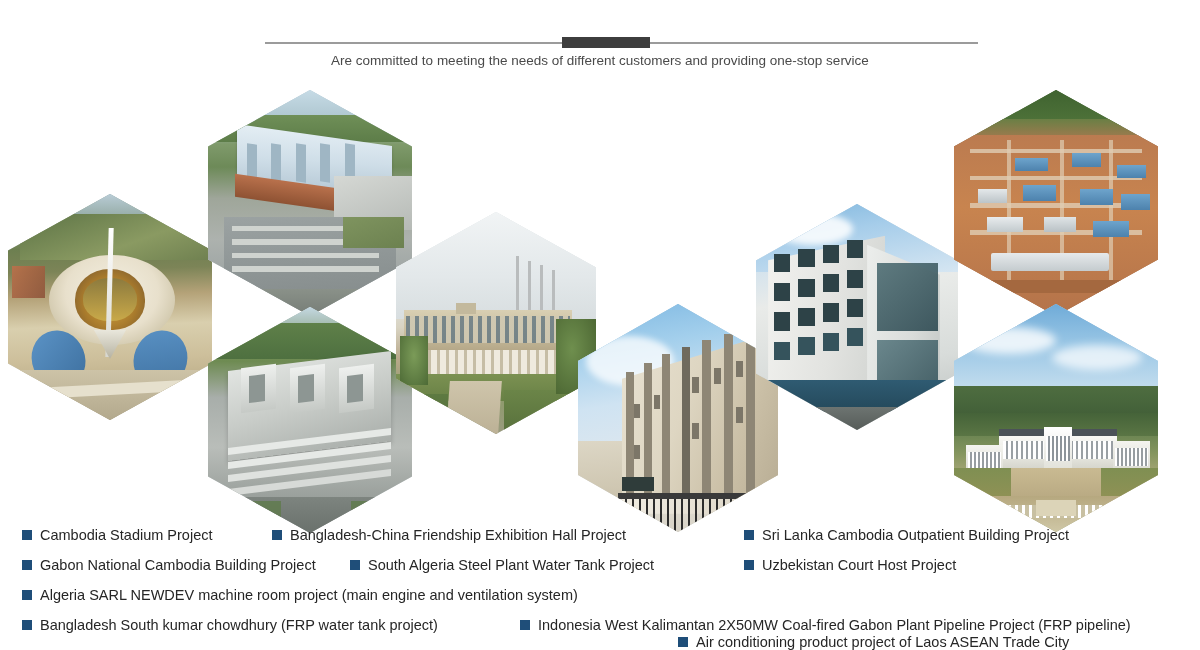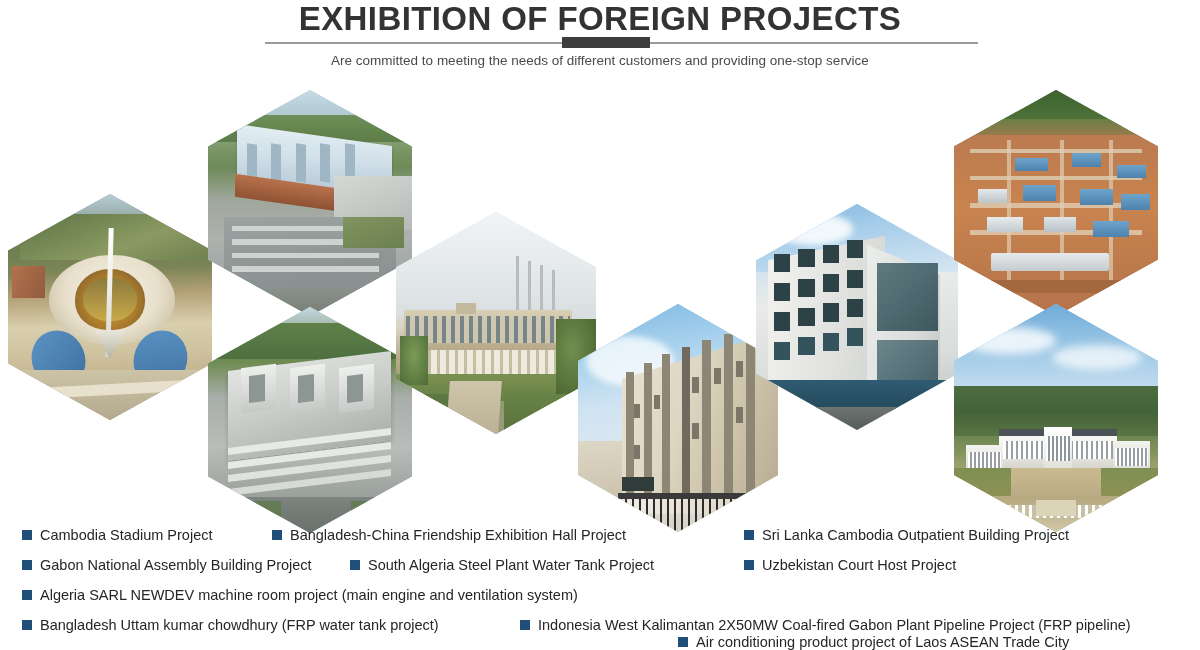--- a/index.html
+++ b/index.html
@@ -118,21 +118,20 @@
   .cap-text {
     font-size: 14.5px;
     color: #262626;
     line-height: 18px;
   }
 </style>
 </head>
 <body>
 
 <div id="header">
-  <div id="page-title">EXHIBITION OF FOREIGN PROJECTS</div>
   <div id="title-divider"></div>
   <div id="title-divider-center"></div>
   <div id="page-subtitle">Are committed to meeting the needs of different customers and providing one-stop service</div>
 </div>
 
 <div id="collage">
 
   <div class="hex" style="left:8px; top:112px; width:204px; height:226px;">
     <div class="art" style="background:linear-gradient(178deg,#8fa9b4 0%,#93a57c 11%,#6d7f50 24%,#7c8457 34%,#b4a278 45%,#d9cfae 58%,#cdbf9b 72%,#b9ab86 86%,#a39573 100%);">
       <div class="blk" style="left:0;top:0;width:100%;height:9%;background:linear-gradient(180deg,#b9ccd6,#9ab0ac);"></div>
@@ -343,21 +342,21 @@
     </div>
     <div class="cap-item" style="left:744px;">
       <span class="cap-bullet"></span>
       <span class="cap-text">Sri Lanka Cambodia Outpatient Building Project</span>
     </div>
   </div>
 
   <div class="cap-row" style="top:30px;">
     <div class="cap-item" style="left:22px;">
       <span class="cap-bullet"></span>
-      <span class="cap-text">Gabon National Assembly Building Project</span>
+      <span class="cap-text">Gabon National Cambodia Building Project</span>
     </div>
     <div class="cap-item" style="left:350px;">
       <span class="cap-bullet"></span>
       <span class="cap-text">South Algeria Steel Plant Water Tank Project</span>
     </div>
     <div class="cap-item" style="left:744px;">
       <span class="cap-bullet"></span>
       <span class="cap-text">Uzbekistan Court Host Project</span>
     </div>
   </div>
@@ -369,21 +368,21 @@
     </div>
     <div class="cap-item" style="left:678px;margin-top:47px;">
       <span class="cap-bullet"></span>
       <span class="cap-text">Air conditioning product project of Laos ASEAN Trade City</span>
     </div>
   </div>
 
   <div class="cap-row" style="top:90px;">
     <div class="cap-item" style="left:22px;">
       <span class="cap-bullet"></span>
-      <span class="cap-text">Bangladesh Uttam kumar chowdhury (FRP water tank project)</span>
+      <span class="cap-text">Bangladesh South kumar chowdhury (FRP water tank project)</span>
     </div>
     <div class="cap-item" style="left:520px;">
       <span class="cap-bullet"></span>
       <span class="cap-text">Indonesia West Kalimantan 2X50MW Coal-fired Gabon Plant Pipeline Project (FRP pipeline)</span>
     </div>
   </div>
 
 </div>
 
 </body></html>

